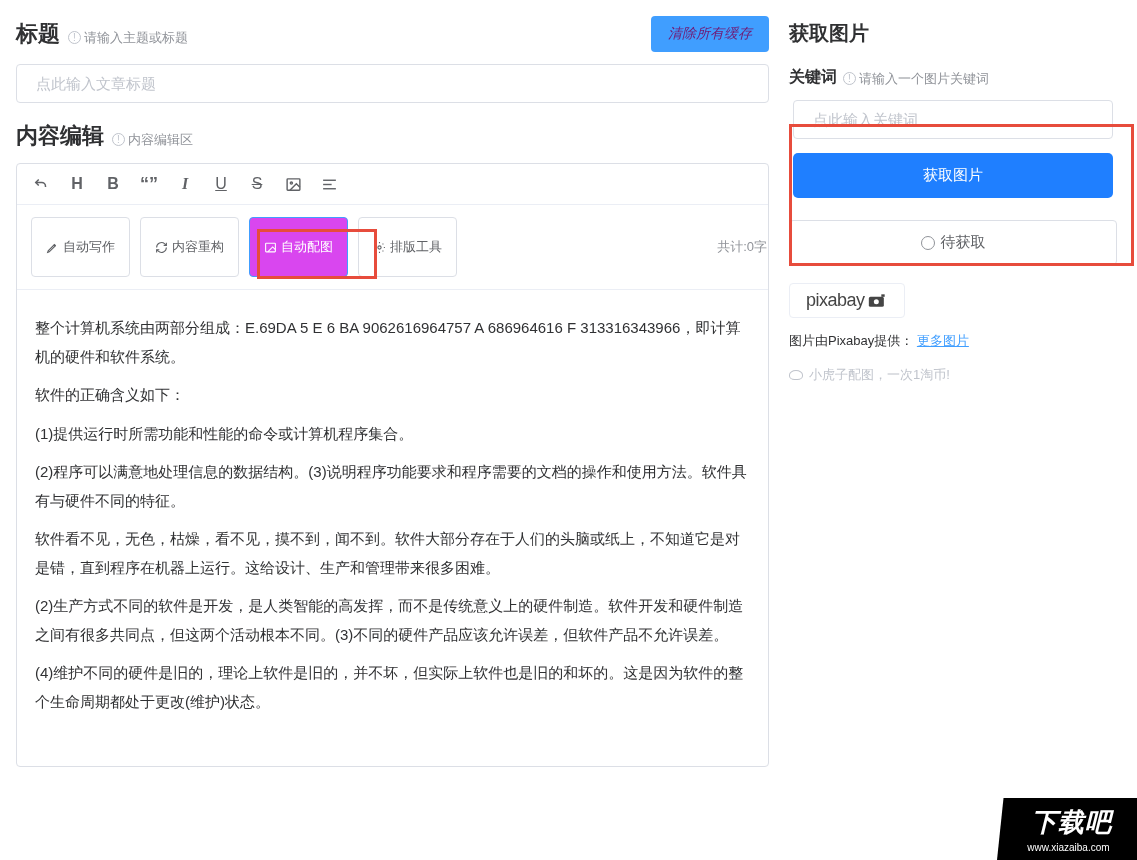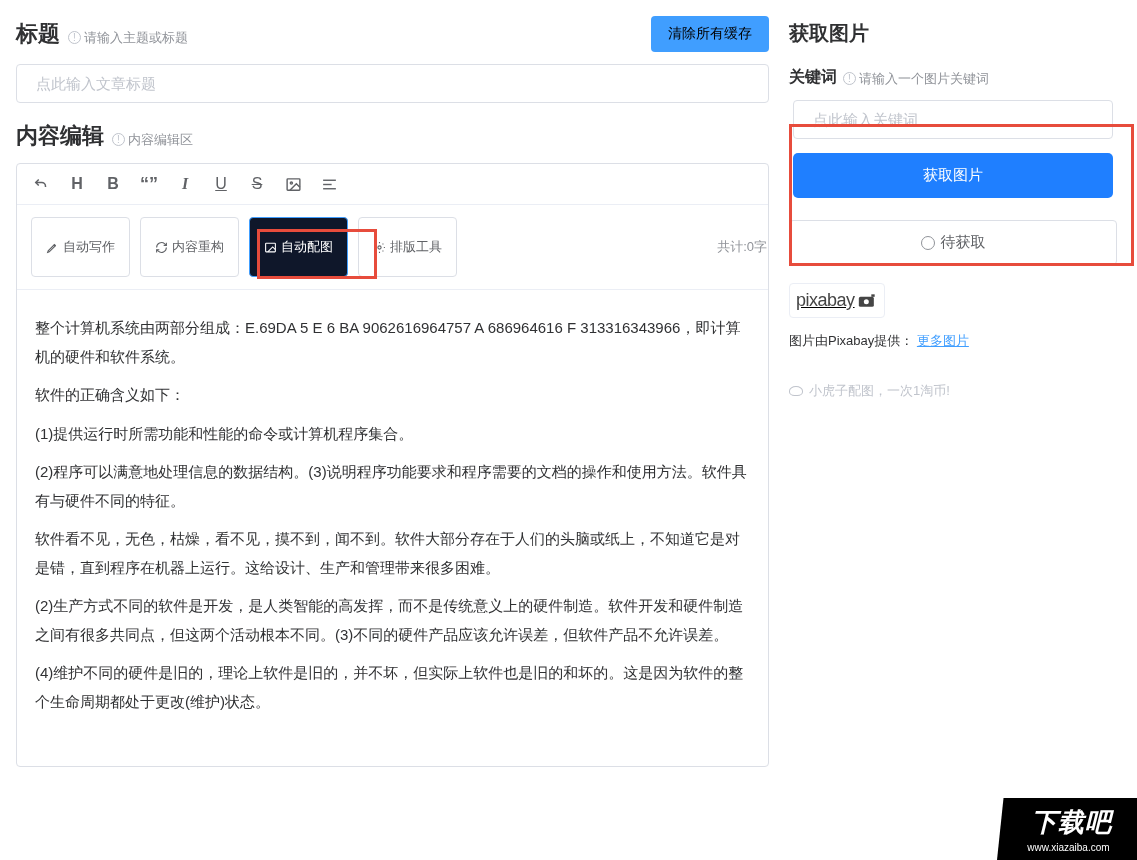--- a/index.html
+++ b/index.html
@@ -15,24 +15,24 @@
 .left { flex: 1; padding: 16px 20px 0 16px; min-width: 0; }
 .right { width: 348px; padding: 20px 20px 0 0; }
 
 .title-row { display: flex; align-items: center; justify-content: space-between; margin-bottom: 12px; }
 .title-left { display: flex; align-items: baseline; gap: 8px; }
 .section-title { font-size: 22px; font-weight: 600; color: #303133; }
 .hint { font-size: 13px; color: #909399; display: inline-flex; align-items: center; gap: 3px; }
 .hint-icon { display:inline-block; width:13px; height:13px; border:1px solid #c0c4cc; border-radius:50%; font-size:10px; line-height:12px; text-align:center; color:#c0c4cc; }
 
 .btn { display:inline-flex; align-items:center; gap:4px; padding: 8px 16px; border-radius:4px; font-size:14px; cursor:pointer; border:1px solid transparent; }
-.btn-primary { background:#409eff; color:#000000; }
+.btn-primary { background:#409eff; color:#701a75;font-style:italic; }
 .btn-primary-big { background:#1f7fff; color:#fff; width:100%; justify-content:center; padding:12px 0; font-size:15px; border-radius:5px; }
 .btn-toolbutton { background:#fff; border:1px solid #dcdfe6; color:#606266; padding:20px 14px; font-size:13px; }
-.btn-toolbutton.active { background:#0f172a; color:#fff; border-color:#409eff; }
+.btn-toolbutton.active { background:#d946ef; color:#fff; border-color:#409eff; }
 
 input[type=text] { width:100%; padding:10px 19px; border:1px solid #dcdfe6; border-radius:4px; font-size:15px; color:#606266; outline:none; }
 input[type=text]::placeholder { color:#c0c4cc; }
 
 .editor-box { border:1px solid #dcdfe6; border-radius:4px; margin-top:8px; }
 .editor-toolbar { padding:10px 14px; display:flex; gap:16px; align-items:center; color:#606266; font-size:16px; border-bottom:1px solid #ebeef5; }
 .tool-icon { display:inline-flex; width:20px; height:20px; align-items:center; justify-content:center; cursor:pointer; color:#606266; }
 .editor-actions { padding:12px 14px; display:flex; align-items:center; gap:10px; border-bottom:1px solid #ebeef5; position:relative; }
 .word-count { position:absolute; right:1px; font-size:13px; color:#909399; }
 .editor-content { padding:14px 18px 40px; font-size:15px; color:#303133; line-height:1.9; }
@@ -44,28 +44,28 @@
 
 .panel-title { font-size: 20px; font-weight:600; color:#303133; margin-bottom: 20px; }
 .kw-row { display:flex; align-items:baseline; gap:6px; margin-bottom:12px; }
 .kw-label { font-size:16px; font-weight:600; color:#303133; }
 .right-input-box { padding: 0 4px 0 4px; }
 .fetch-btn-box { margin-top:14px; padding:0 4px; }
 
 .pending-btn { margin-top:22px; width:100%; border:1px solid #dcdfe6; background:#fff; border-radius:4px; padding:12px 3px; display:flex; align-items:center; justify-content:center; gap:6px; font-size:15px; color:#606266; cursor:pointer; }
 .circle-icon { width:14px; height:14px; border:1.5px solid #909399; border-radius:50%; display:inline-block; }
 
-.pixabay-box { margin-top:18px; border:1px solid #ebeef5; border-radius:4px; padding:6px 6px; display:inline-flex; align-items:center;text-decoration:underline; }
+.pixabay-box { margin-top:18px; border:1px solid #ebeef5; border-radius:4px; padding:6px 16px; display:inline-flex; align-items:center; }
 .pixabay-logo { font-family: Arial, sans-serif; font-size:18px; color:#454545; letter-spacing:-0.5px; display:flex; align-items:center; gap:3px; }
 .pixabay-cam { font-size:14px; }
 
 .credit-row { margin-top:14px; font-size:13px; color:#303133; }
 .credit-row a { color:#409eff; text-decoration:underline; cursor:pointer; }
 
-.tao-row { margin-top:32px; display:flex; align-items:center; gap:6px; color:#c0c4cc; font-size:13px; }
+.tao-row { margin-top:16px; display:flex; align-items:center; gap:6px; color:#c0c4cc; font-size:13px; }
 .cloud-icon { width:14px; height:10px; border:1.5px solid #c0c4cc; border-radius:50% 50% 40% 40%; display:inline-block; }
 
 .watermark { position:absolute; right:0; bottom:0; width:140px; height:62px; background:#000; display:flex; flex-direction:column; align-items:center; justify-content:center; transform:skewX(-6deg); transform-origin:bottom right; }
 .watermark-text { color:#fff; font-size:26px; font-weight:700; font-style:italic; letter-spacing:1px; transform:skewX(6deg);}
 .watermark-url { color:#fff; font-size:10px; margin-top:2px; transform:skewX(6deg);}
 
 .underline-pseudo { text-decoration: underline; }
 .strike-pseudo { text-decoration: line-through; }
 
 svg { display:block; }

